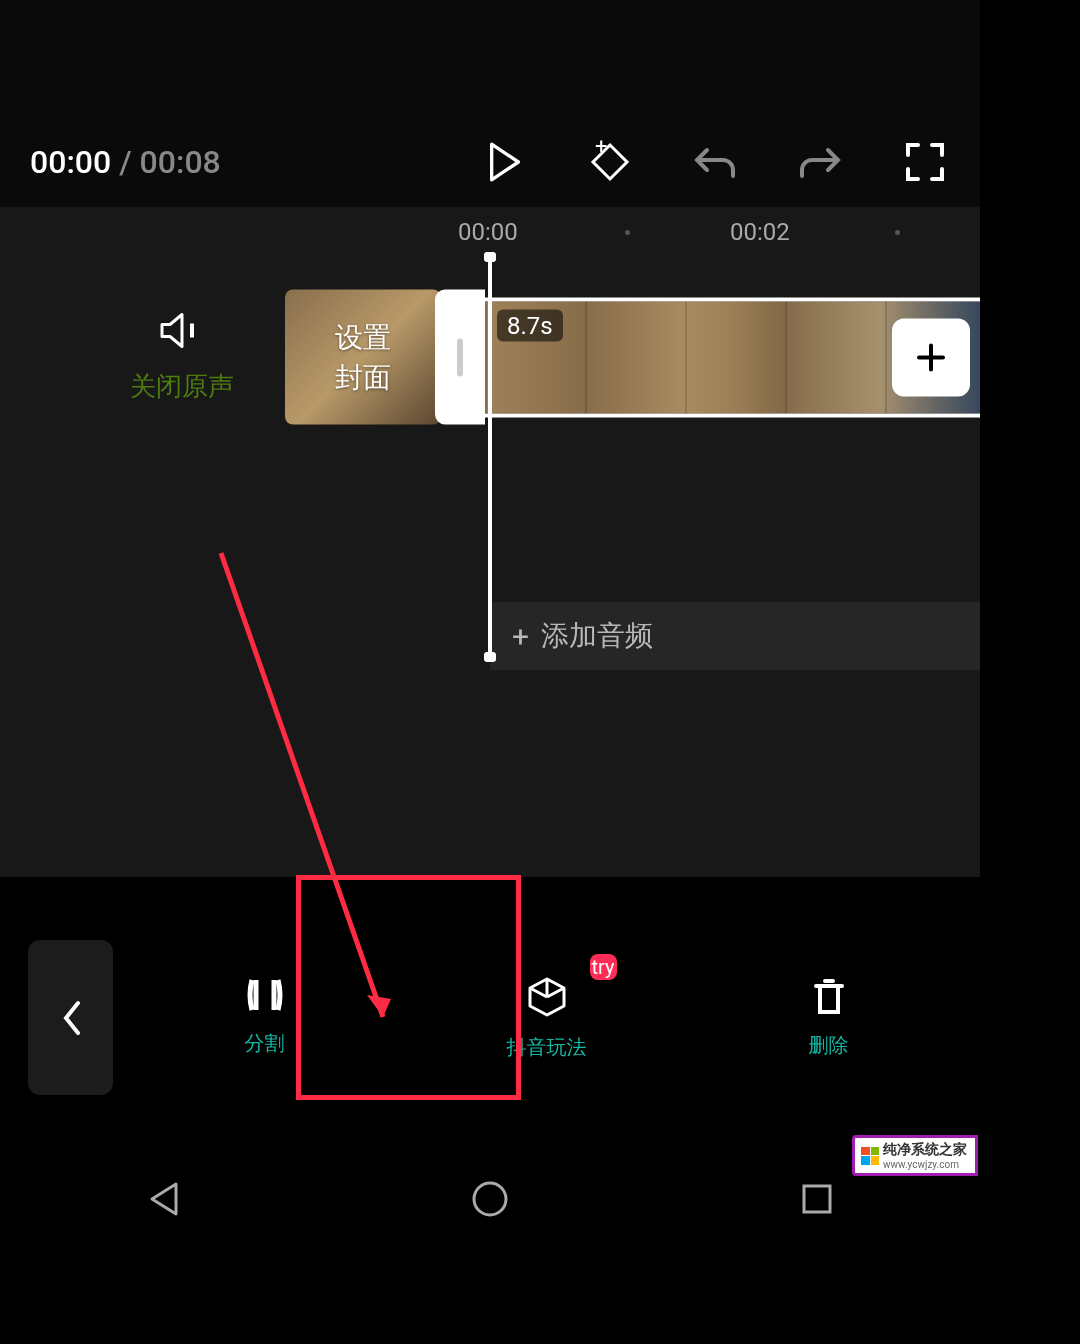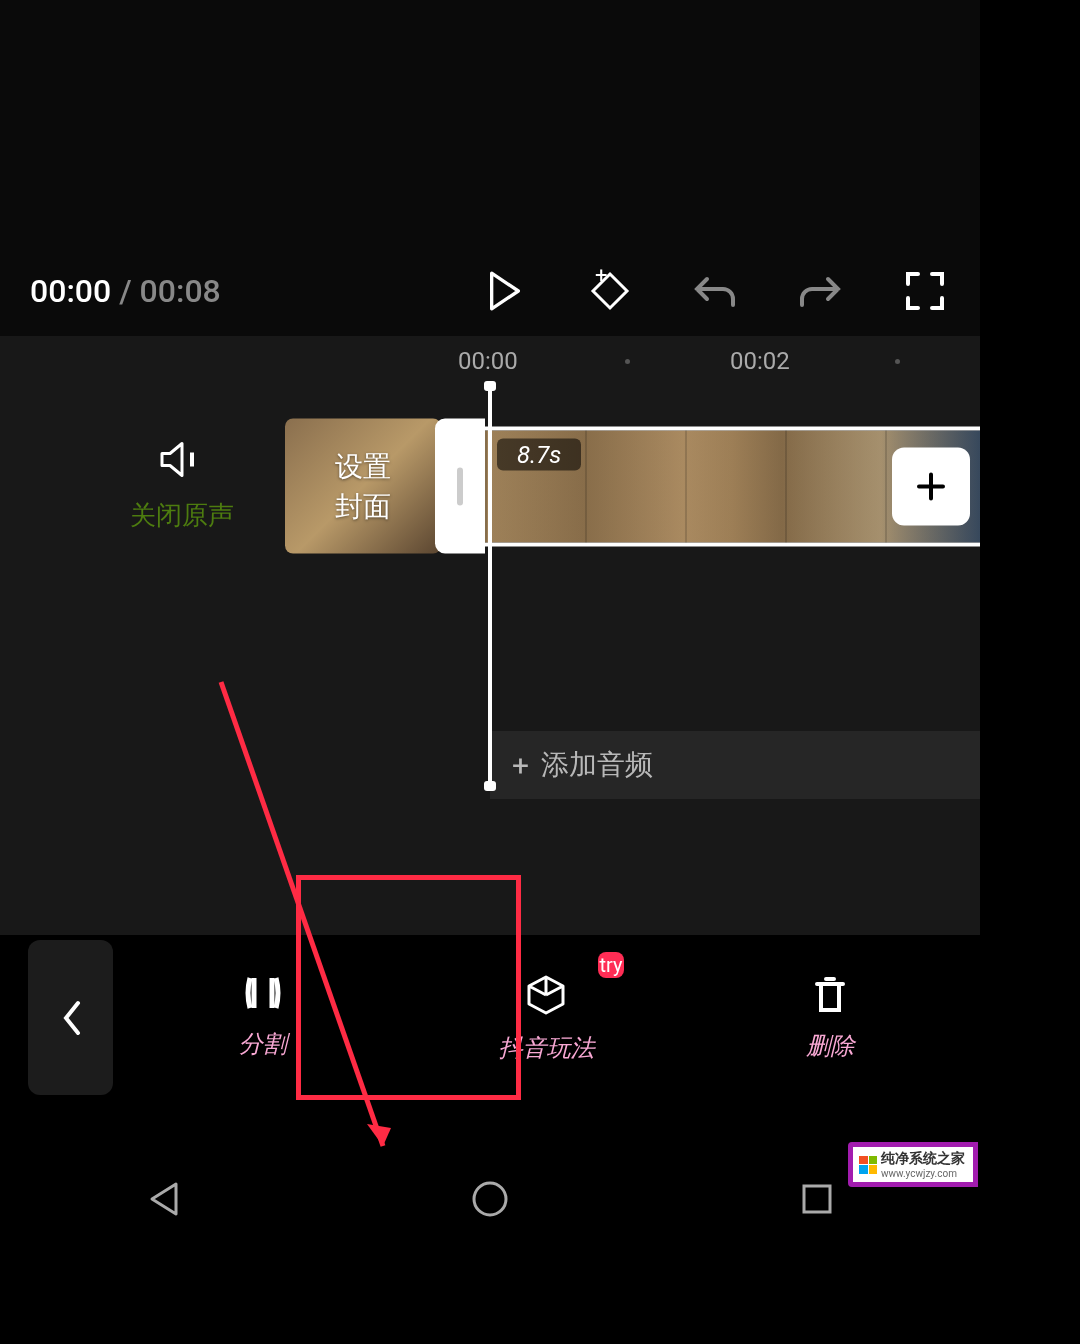--- a/index.html
+++ b/index.html
@@ -1,18 +1,18 @@
 <!DOCTYPE html>
 <html><head>
 <meta charset="utf-8">
 <style>
 * { margin: 0; padding: 0; box-sizing: border-box; font-family: -apple-system, BlinkMacSystemFont, "Segoe UI", Roboto, sans-serif; }
 body { width: 980px; height: 1244px; background: #000; color: #fff; overflow: hidden; position: relative; }
 
-.preview-area { height: 336px; background: #0a0a0a; position: relative; }
+.preview-area { height: 207px; background: #0a0a0a; position: relative; }
 .player-bar { position: absolute; bottom: 20px; left: 0; right: 0; display: flex; align-items: center; padding: 0 30px; gap: 20px; }
 .time-display { font-size: 32px; color: #fff; font-weight: 500;}
 .time-sep { color: #888; }
 .time-total { color: #888; }
 .player-controls { flex: 1; display: flex; justify-content: flex-end; gap: 55px; align-items: center; }
 .ctrl-btn { width: 50px; height: 50px; display: flex; align-items: center; justify-content: center; cursor: pointer; color: #fff; }
 .ctrl-btn.dim { color: #888; }
 
 .timeline-area { background: #181818; height: 670px; position: relative; }
 .ruler { height: 50px; display: flex; align-items: center; position: relative; color: #aaa; font-size: 24px; }
@@ -24,43 +24,43 @@
 .mute-btn .lbl { font-size: 26px; margin-top: 14px; color: #4d7c0f; }
 
 .cover-thumb { position: absolute; left: 285px; top: 50%; transform: translateY(-50%); width: 156px; height: 135px; background: linear-gradient(135deg, #8a6f4e 0%, #b89968 50%, #5a4530 100%); border-radius: 8px; display:flex; align-items:center; justify-content:center; cursor:pointer; text-align:center;}
 .cover-thumb .txt { font-size: 28px; color: #fff; line-height:1.4; text-shadow: 0 1px 3px rgba(0,0,0,0.5);}
 
 .clip-container { position: absolute; left: 435px; right: 0; top: 50%; transform: translateY(-50%); height: 135px; display:flex; align-items:center;}
 .clip-handle-l { width: 50px; height: 135px; background: #fff; border-radius: 10px 0 0 10px; display:flex; align-items:center; justify-content:center;}
 .clip-handle-l::after { content:""; width:6px; height:38px; background:#ccc; border-radius:3px;}
 .clip { flex:1; height: 120px; background: linear-gradient(90deg, #c9a877 0%, #9a7d56 20%, #b8966a 40%, #8a6c46 60%, #d1b17f 80%, #3a506b 100%); position: relative; border-top: 4px solid #fff; border-bottom: 4px solid #fff;}
 .clip::before { content:""; position:absolute; inset:0; background: repeating-linear-gradient(90deg, rgba(0,0,0,0.15) 0 2px, transparent 2px 100px), linear-gradient(90deg, rgba(60,40,20,0.3) 0%, rgba(139,115,78,0.2) 50%, rgba(50,60,70,0.4) 100%);}
-.clip-duration { position: absolute; left: 12px; top: 8px; background: rgba(0,0,0,0.55); color: #fff; padding: 2px 20px; border-radius: 6px; font-size: 24px; z-index:2;font-style:italic;}
+.clip-duration { position: absolute; left: 12px; top: 8px; background: rgba(0,0,0,0.55); color: #fff; padding: 2px 10px; border-radius: 6px; font-size: 24px; z-index:2;}
 .add-clip { position: absolute; right: 10px; top: 50%; transform: translateY(-50%); width: 78px; height: 78px; background: #fff; border-radius: 12px; display:flex; align-items:center; justify-content:center; cursor:pointer; z-index:3;}
 
 .audio-row { position: absolute; left: 490px; right:0; top: 395px; height: 68px; background: #262626; display:flex; align-items:center; padding-left: 22px; gap: 12px; font-size: 28px; color: #b8b8b8; cursor:pointer;}
 
 .playhead { position: absolute; left: 488px; top: 50px; width: 4px; height: 400px; background: #fff; border-radius: 2px; z-index: 5;}
 .playhead::before { content:""; position:absolute; top:-5px; left:-4px; width:12px; height:10px; background:#fff; border-radius:3px;}
 .playhead::after { content:""; position:absolute; bottom:-5px; left:-4px; width:12px; height:10px; background:#fff; border-radius:3px;}
 
 .arrow-overlay { position:absolute; left: 215px; top: 340px; z-index:20; pointer-events:none;}
 
 .toolbar { position: absolute; left:0; right:0; top: 935px; height: 165px; background: #000; display:flex; align-items:center;}
 .back-btn { width: 85px; height: 155px; background: #1c1c1c; border-radius: 12px; margin-left: 28px; display:flex; align-items:center; justify-content:center; cursor:pointer;}
 .tool-items { flex:1; display:flex; justify-content:space-around; padding: 0 20px;}
 .tool-item { display:flex; flex-direction:column; align-items:center; gap:14px; cursor:pointer; position:relative; padding: 16px 8px;}
-.tool-item .lbl { font-size: 24px; color:#f9a8d4;font-style:italic;}
+.tool-item .lbl { font-size: 20px; color:#14b8a6;}
 .tool-badge { position:absolute; top:-4px; right:-22px; background:#ff2d55; color:#fff; font-size:20px; padding:1px 2px; border-radius:8px;}
 .highlight-box { position:absolute; left:296px; top:-60px; width:225px; height:225px; border:5px solid #ff2b44; z-index:10; pointer-events:none;}
 
 .navbar { position:absolute; left:0; right:0; bottom:0; height:90px; background:#000; display:flex; justify-content:space-around; align-items:center;}
 .nav-btn { width:60px; height:60px; display:flex; align-items:center; justify-content:center; cursor:pointer; color:#aaa;}
 
-.watermark { position:absolute; right:2px; bottom:57px; background:#fff; border:5px solid #a21caf; border-radius:4px 0 0 4px; padding:3px 8px 3px 6px; display:flex; align-items:center; gap:4px; font-size:14px; color:#333;}
+.watermark { position:absolute; right:2px; bottom:68px; background:#fff; border:3px solid #a21caf; border-radius:4px 0 0 4px; padding:3px 8px 3px 6px; display:flex; align-items:center; gap:4px; font-size:14px; color:#333;}
 .wm-icon { width:18px; height:18px; display:grid; grid-template-columns:1fr 1fr; grid-template-rows:1fr 1fr; gap:1px;}
 .wm-icon span:nth-child(1){background:#f25022;} .wm-icon span:nth-child(2){background:#7fba00;} .wm-icon span:nth-child(3){background:#00a4ef;} .wm-icon span:nth-child(4){background:#ffb900;}
 </style>
 </head>
 <body>
 
 <div class="preview-area">
   <div class="player-bar">
     <div class="time-display">
       <span>00:00</span><span class="time-sep"> / </span><span class="time-total">00:08</span>

